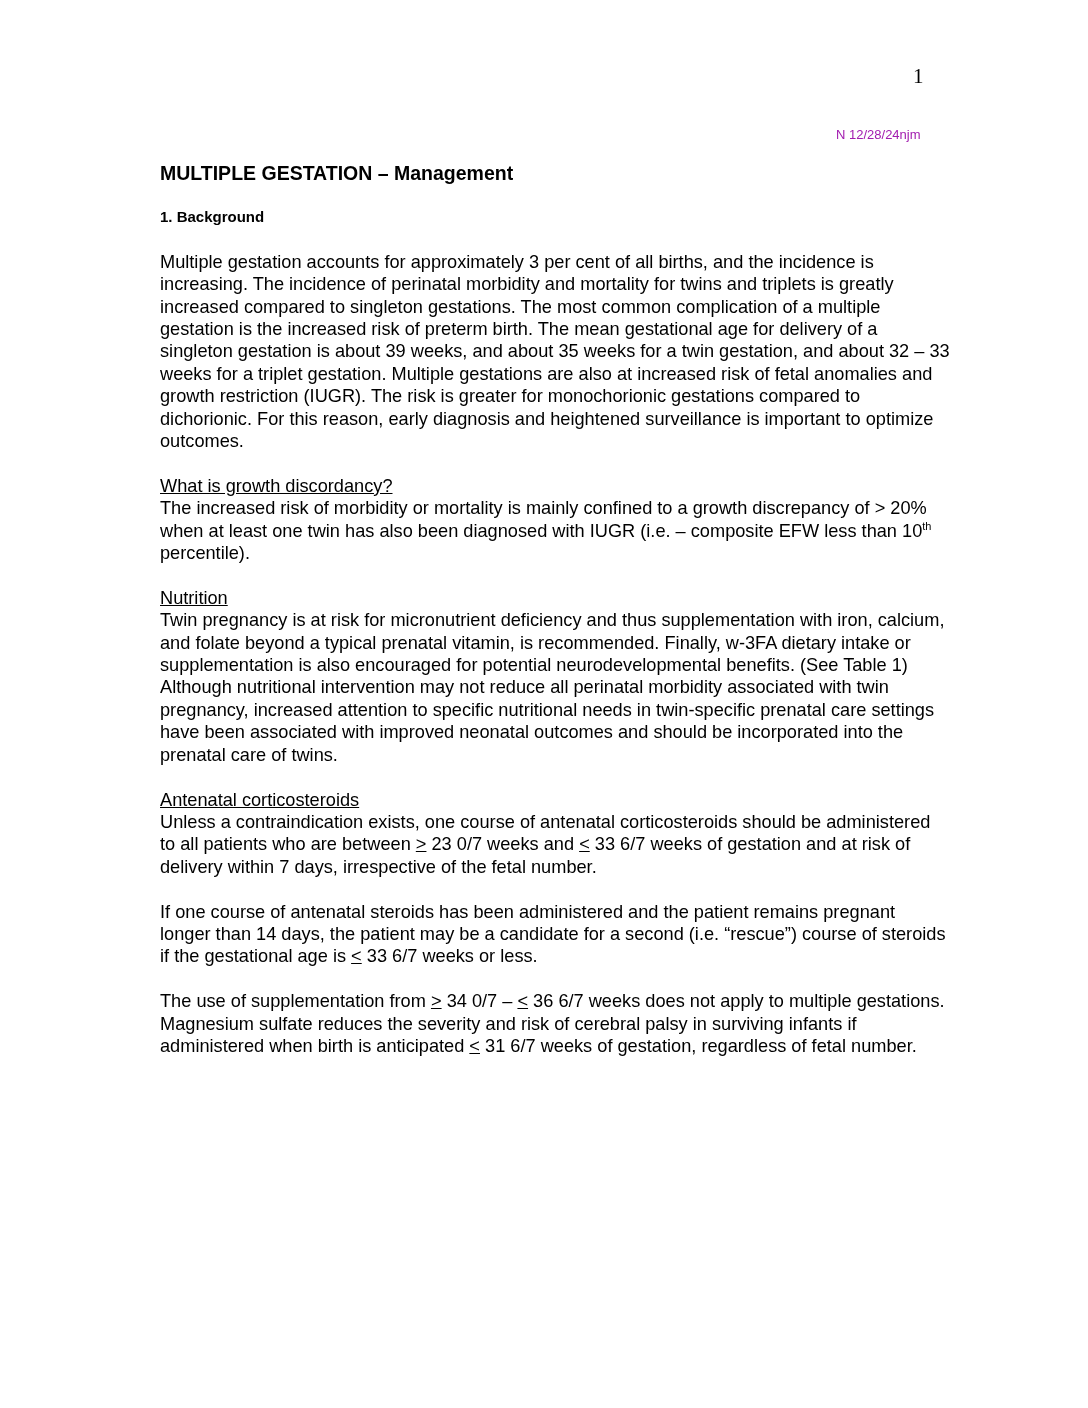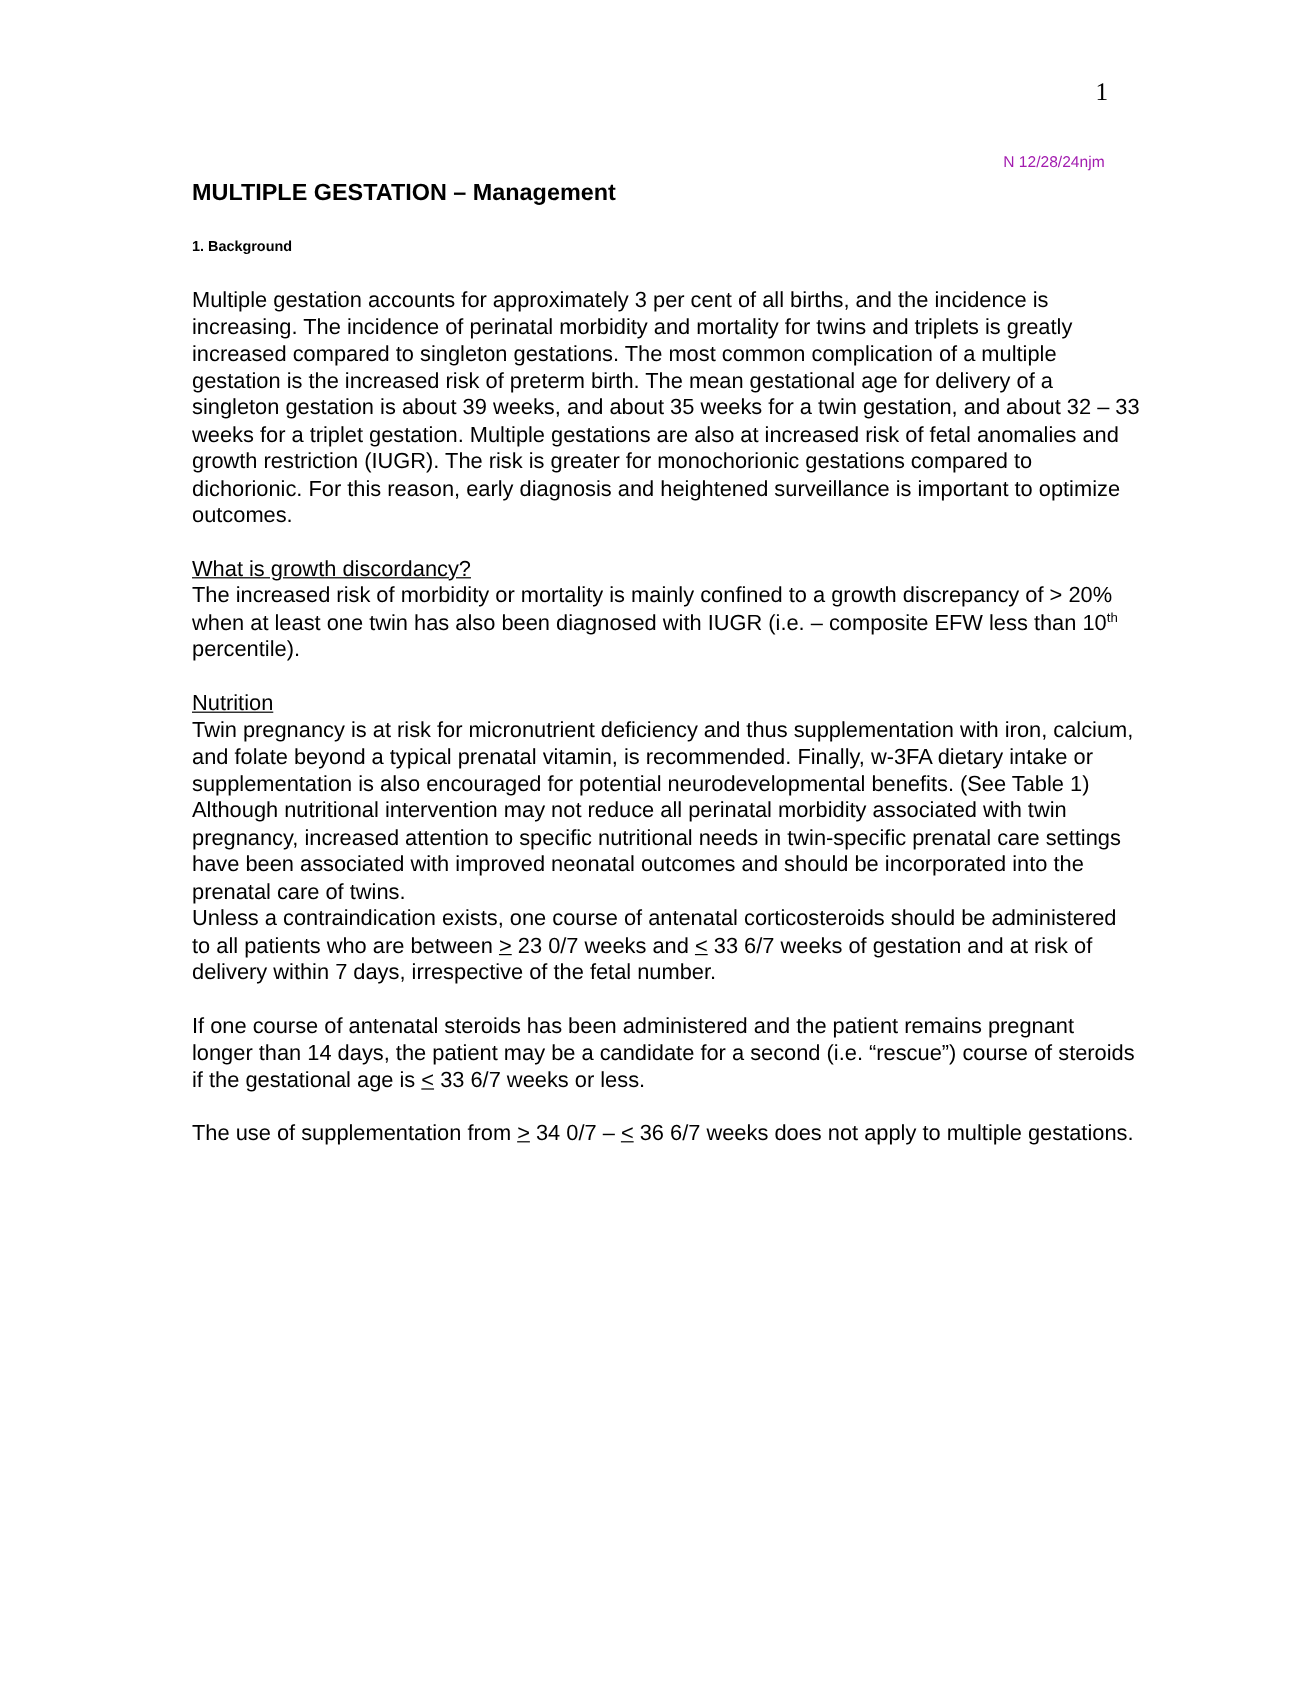--- a/index.html
+++ b/index.html
@@ -26,35 +26,35 @@
     .revision {
       position: absolute;
       top: 127px;
       left: 836px;
       font-size: 13px;
       line-height: 16px;
       color: #a21caf;
     }
     .content {
       position: absolute;
-      top: 148px;
+      top: 160px;
       left: 160px;
       width: 790px;
       font-size: 18.2px;
       line-height: 22.4px;
     }
     .doc-title {
       font-weight: bold;
       font-size: 19.5px;
       line-height: 26px;
       margin: 0;
     }
     .section-heading {
       font-weight: bold;
-      font-size: 12px;
+      font-size: 15px;
       line-height: 22.4px;
       margin: 20px 0 0 0;
     }
     p {
       margin: 0;
     }
     .para {
       margin-top: 22.4px;
     }
     .subhead {
@@ -87,19 +87,21 @@
   <p class="para">Multiple gestation accounts for approximately 3 per cent of all births, and the incidence is increasing. The incidence of perinatal morbidity and mortality for twins and triplets is greatly increased compared to singleton gestations. The most common complication of a multiple gestation is the increased risk of preterm birth. The mean gestational age for delivery of a singleton gestation is about 39 weeks, and about 35 weeks for a twin gestation, and about 32 – 33 weeks for a triplet gestation. Multiple gestations are also at increased risk of fetal anomalies and growth restriction (IUGR). The risk is greater for monochorionic gestations compared to dichorionic. For this reason, early diagnosis and heightened surveillance is important to optimize outcomes.</p>
 
   <p class="subhead">What is growth discordancy?</p>
 
 
   <p class="para"><span>The increased risk of morbidity or mortality is mainly confined to a growth discrepancy of &gt; 20% when at least one twin has also been diagnosed with IUGR (i.e. – composite EFW less than 10</span><sup>th</sup><span> percentile).</span></p>
 
   <p class="subhead">Nutrition</p>
   <p>Twin pregnancy is at risk for micronutrient deficiency and thus supplementation with iron, calcium, and folate beyond a typical prenatal vitamin, is recommended. Finally, w-3FA dietary intake or supplementation is also encouraged for potential neurodevelopmental benefits. (See Table 1) Although nutritional intervention may not reduce all perinatal morbidity associated with twin pregnancy, increased attention to specific nutritional needs in twin-specific prenatal care settings have been associated with improved neonatal outcomes and should be incorporated into the prenatal care of twins.</p>
 
+  <p class="subhead">Antenatal corticosteroids</p>
   <p><span>Unless a contraindication exists, one course of antenatal corticosteroids should be administered to all patients who are between </span><span class="sym">&gt;</span><span> 23 0/7 weeks and </span><span class="sym">&lt;</span><span> 33 6/7 weeks of gestation and at risk of delivery within 7 days, irrespective of the fetal number.</span></p>
 
   <p class="para"><span>If one course of antenatal steroids has been administered and the patient remains pregnant longer than 14 days, the patient may be a candidate for a second (i.e. “rescue”) course of steroids if the gestational age is </span><span class="sym">&lt;</span><span> 33 6/7 weeks or less.</span></p>
 
   <p class="para"><span>The use of supplementation from </span><span class="sym">&gt;</span><span> 34 0/7 – </span><span class="sym">&lt;</span><span> 36 6/7 weeks does not apply to multiple gestations.</span></p>
 
+  <p><span>Magnesium sulfate reduces the severity and risk of cerebral palsy in surviving infants if administered when birth is anticipated </span><span class="sym">&lt;</span><span> 31 6/7 weeks of gestation, regardless of fetal number.</span></p>
 </div>
 
 </body></html>

